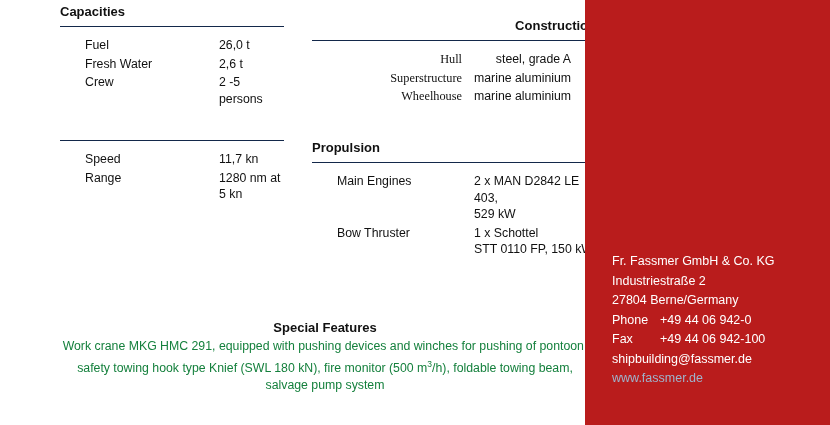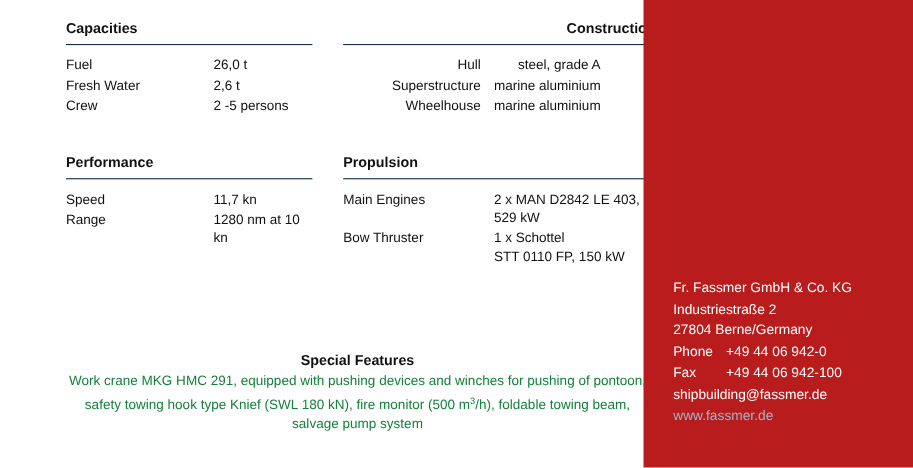--- a/index.html
+++ b/index.html
@@ -71,44 +71,45 @@
   .rule {
     border-top: 1px solid #13284a;
     width: 100%;
     height: 0;
     margin-bottom: 10px;
   }
   table.spec {
     border-collapse: collapse;
     font-size: 12.3px;
     color: #111111;
+    margin-left: 25px;
   }
   table.spec td {
     vertical-align: top;
     padding: 0 0 2px 0;
     line-height: 16.5px;
   }
   table.spec td.label {
     padding-right: 12px;
     white-space: nowrap;
   }
   table.spec td.value {
     white-space: pre-line;
   }
 
   
-  #capacities  { left: 60px;  top: 18px;  width: 224px; }
+  #capacities  { left: 60px;  top: 4px;  width: 224px; }
   #construction{ left: 312px; top: 18px;  width: 284px; text-align: right; }
   #performance { left: 60px;  top: 140px; width: 224px; }
   #propulsion  { left: 312px; top: 140px; width: 284px; }
   #special     { left: 60px;  top: 320px; width: 530px; text-align: center; }
 
   #capacities  table.spec td.label,
   #performance table.spec td.label { width: 122px; }
-  #construction table.spec td.label { width: 125px; }
+  #construction table.spec td.label { width: 125px; font-family: Liberation Serif, serif; }
   #propulsion  table.spec td.label { width: 125px; }
 
   .special-title {
     font-size: 13px;
     font-weight: bold;
     color: #111111;
     padding-bottom: 3px;
   }
   .special-body {
     font-size: 12.3px;
@@ -160,31 +161,30 @@
         </tr>
         <tr>
           <td class="label">Wheelhouse</td>
           <td class="value">marine aluminium</td>
         </tr>
       </tbody>
         </table>
     </div>
 
     <div class="block" id="performance">
-      <div class="block-title">Performance</div>
       <div class="rule"></div>
       <table class="spec">
         <tbody>
             <tr>
           <td class="label">Speed</td>
           <td class="value">11,7 kn</td>
         </tr>
         <tr>
           <td class="label">Range</td>
-          <td class="value">1280 nm at 10 kn</td>
+          <td class="value">1280 nm at 5 kn</td>
         </tr>
       </tbody>
         </table>
     </div>
 
     <div class="block" id="propulsion">
       <div class="block-title">Propulsion</div>
       <div class="rule"></div>
       <table class="spec">
         <tbody>

